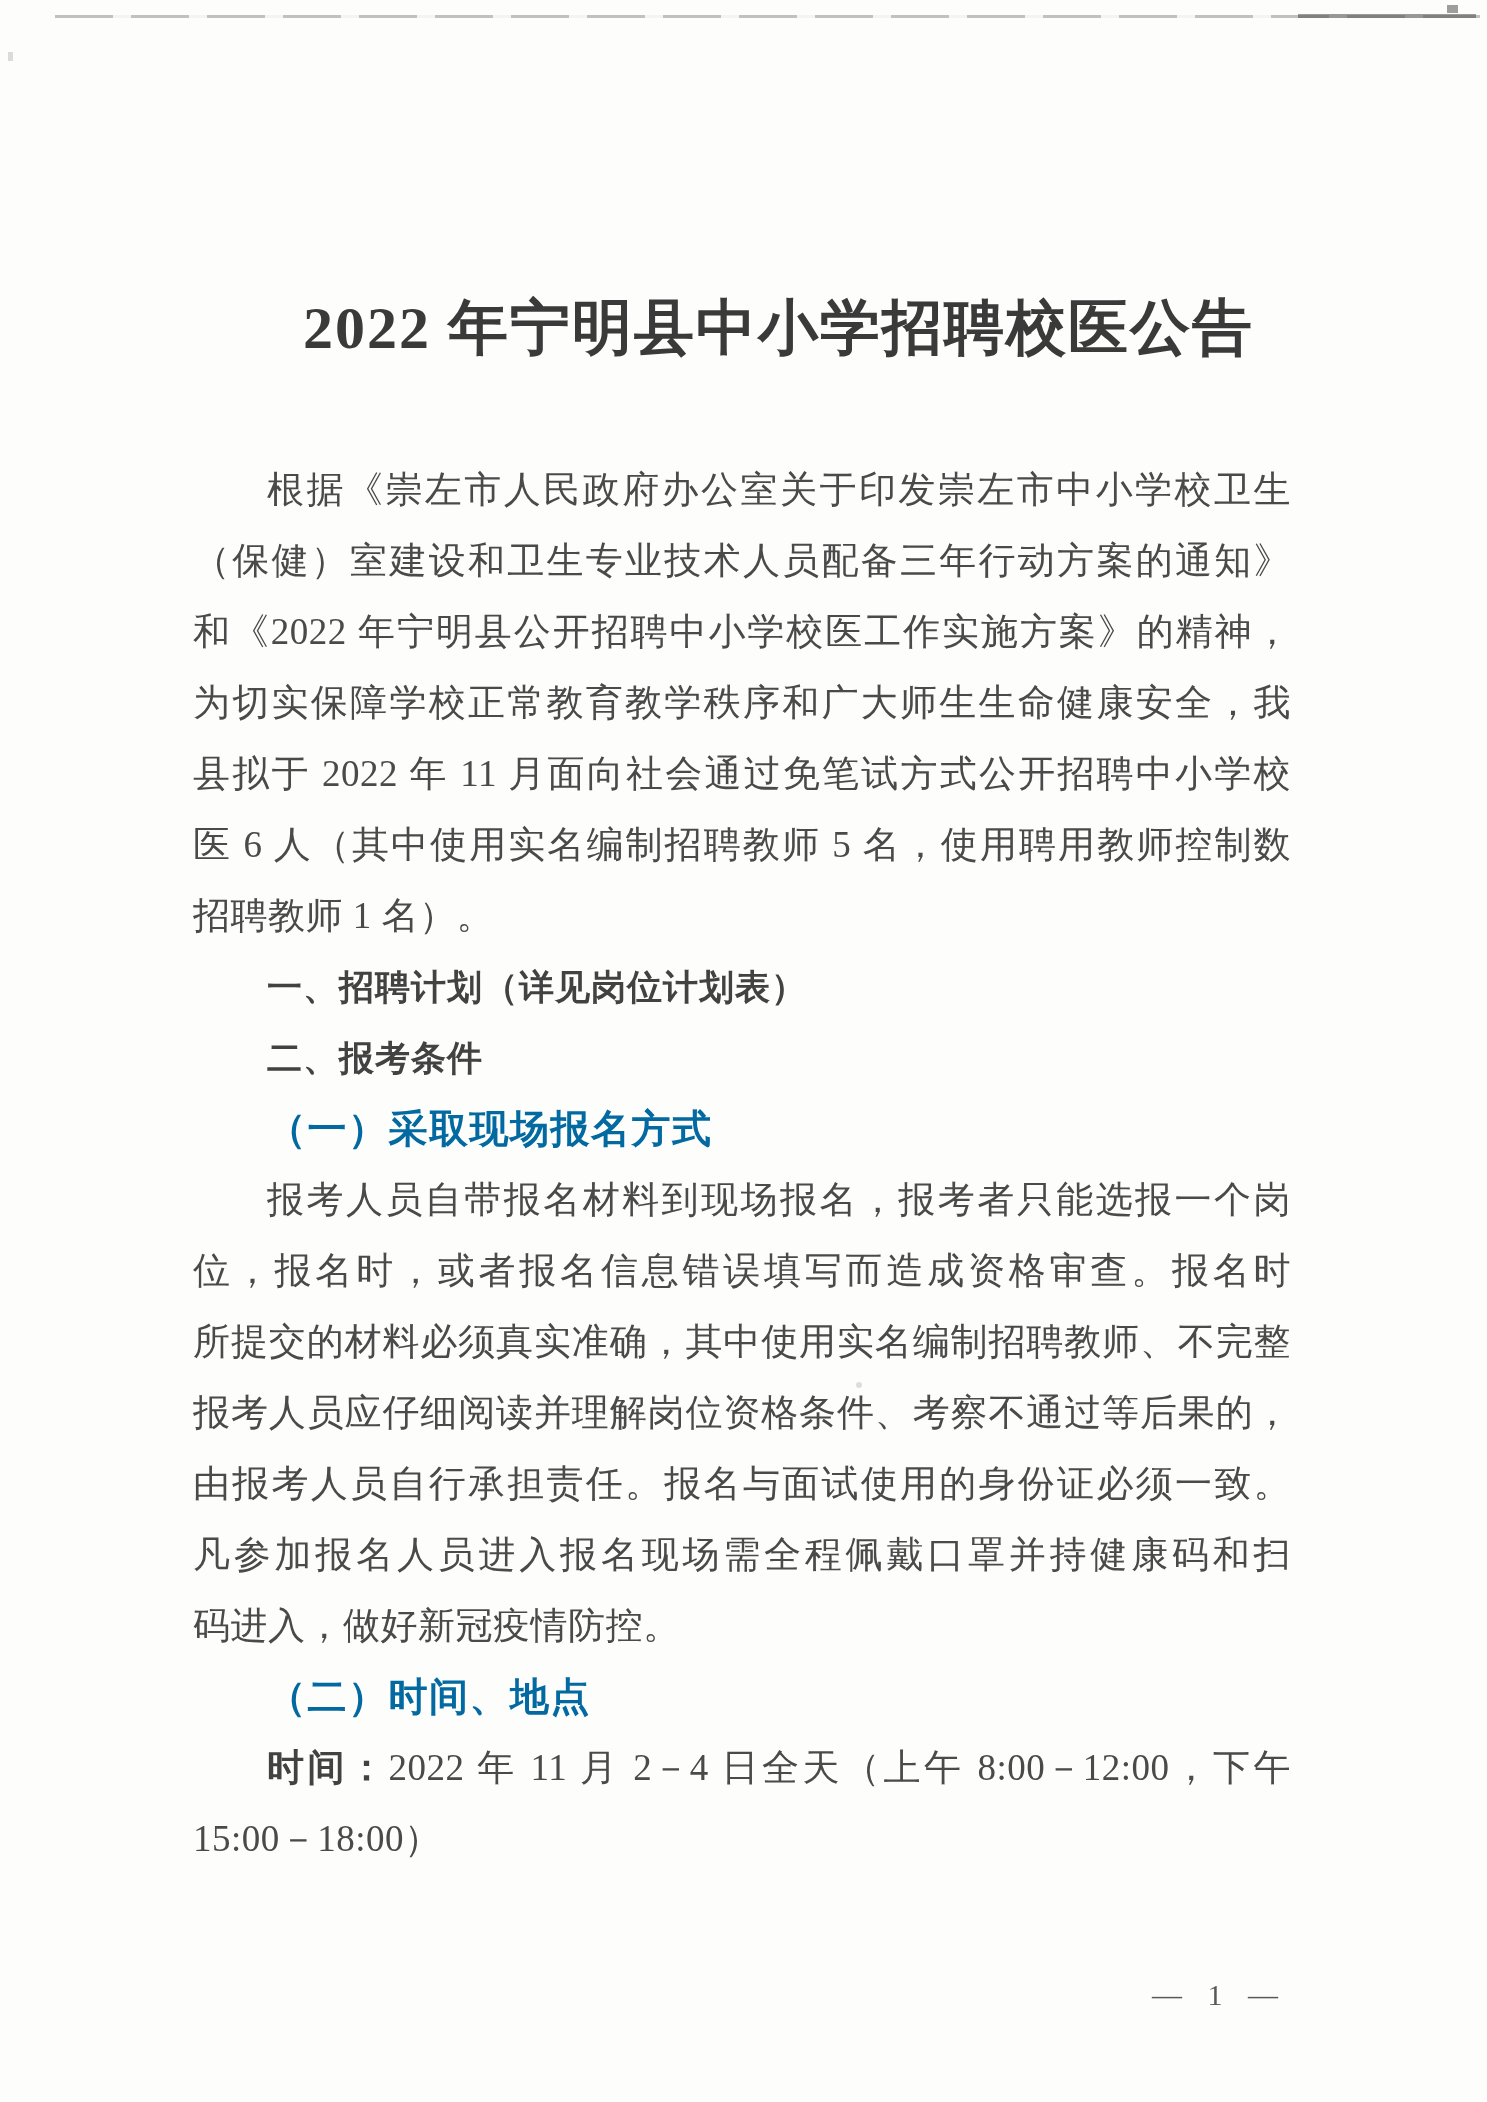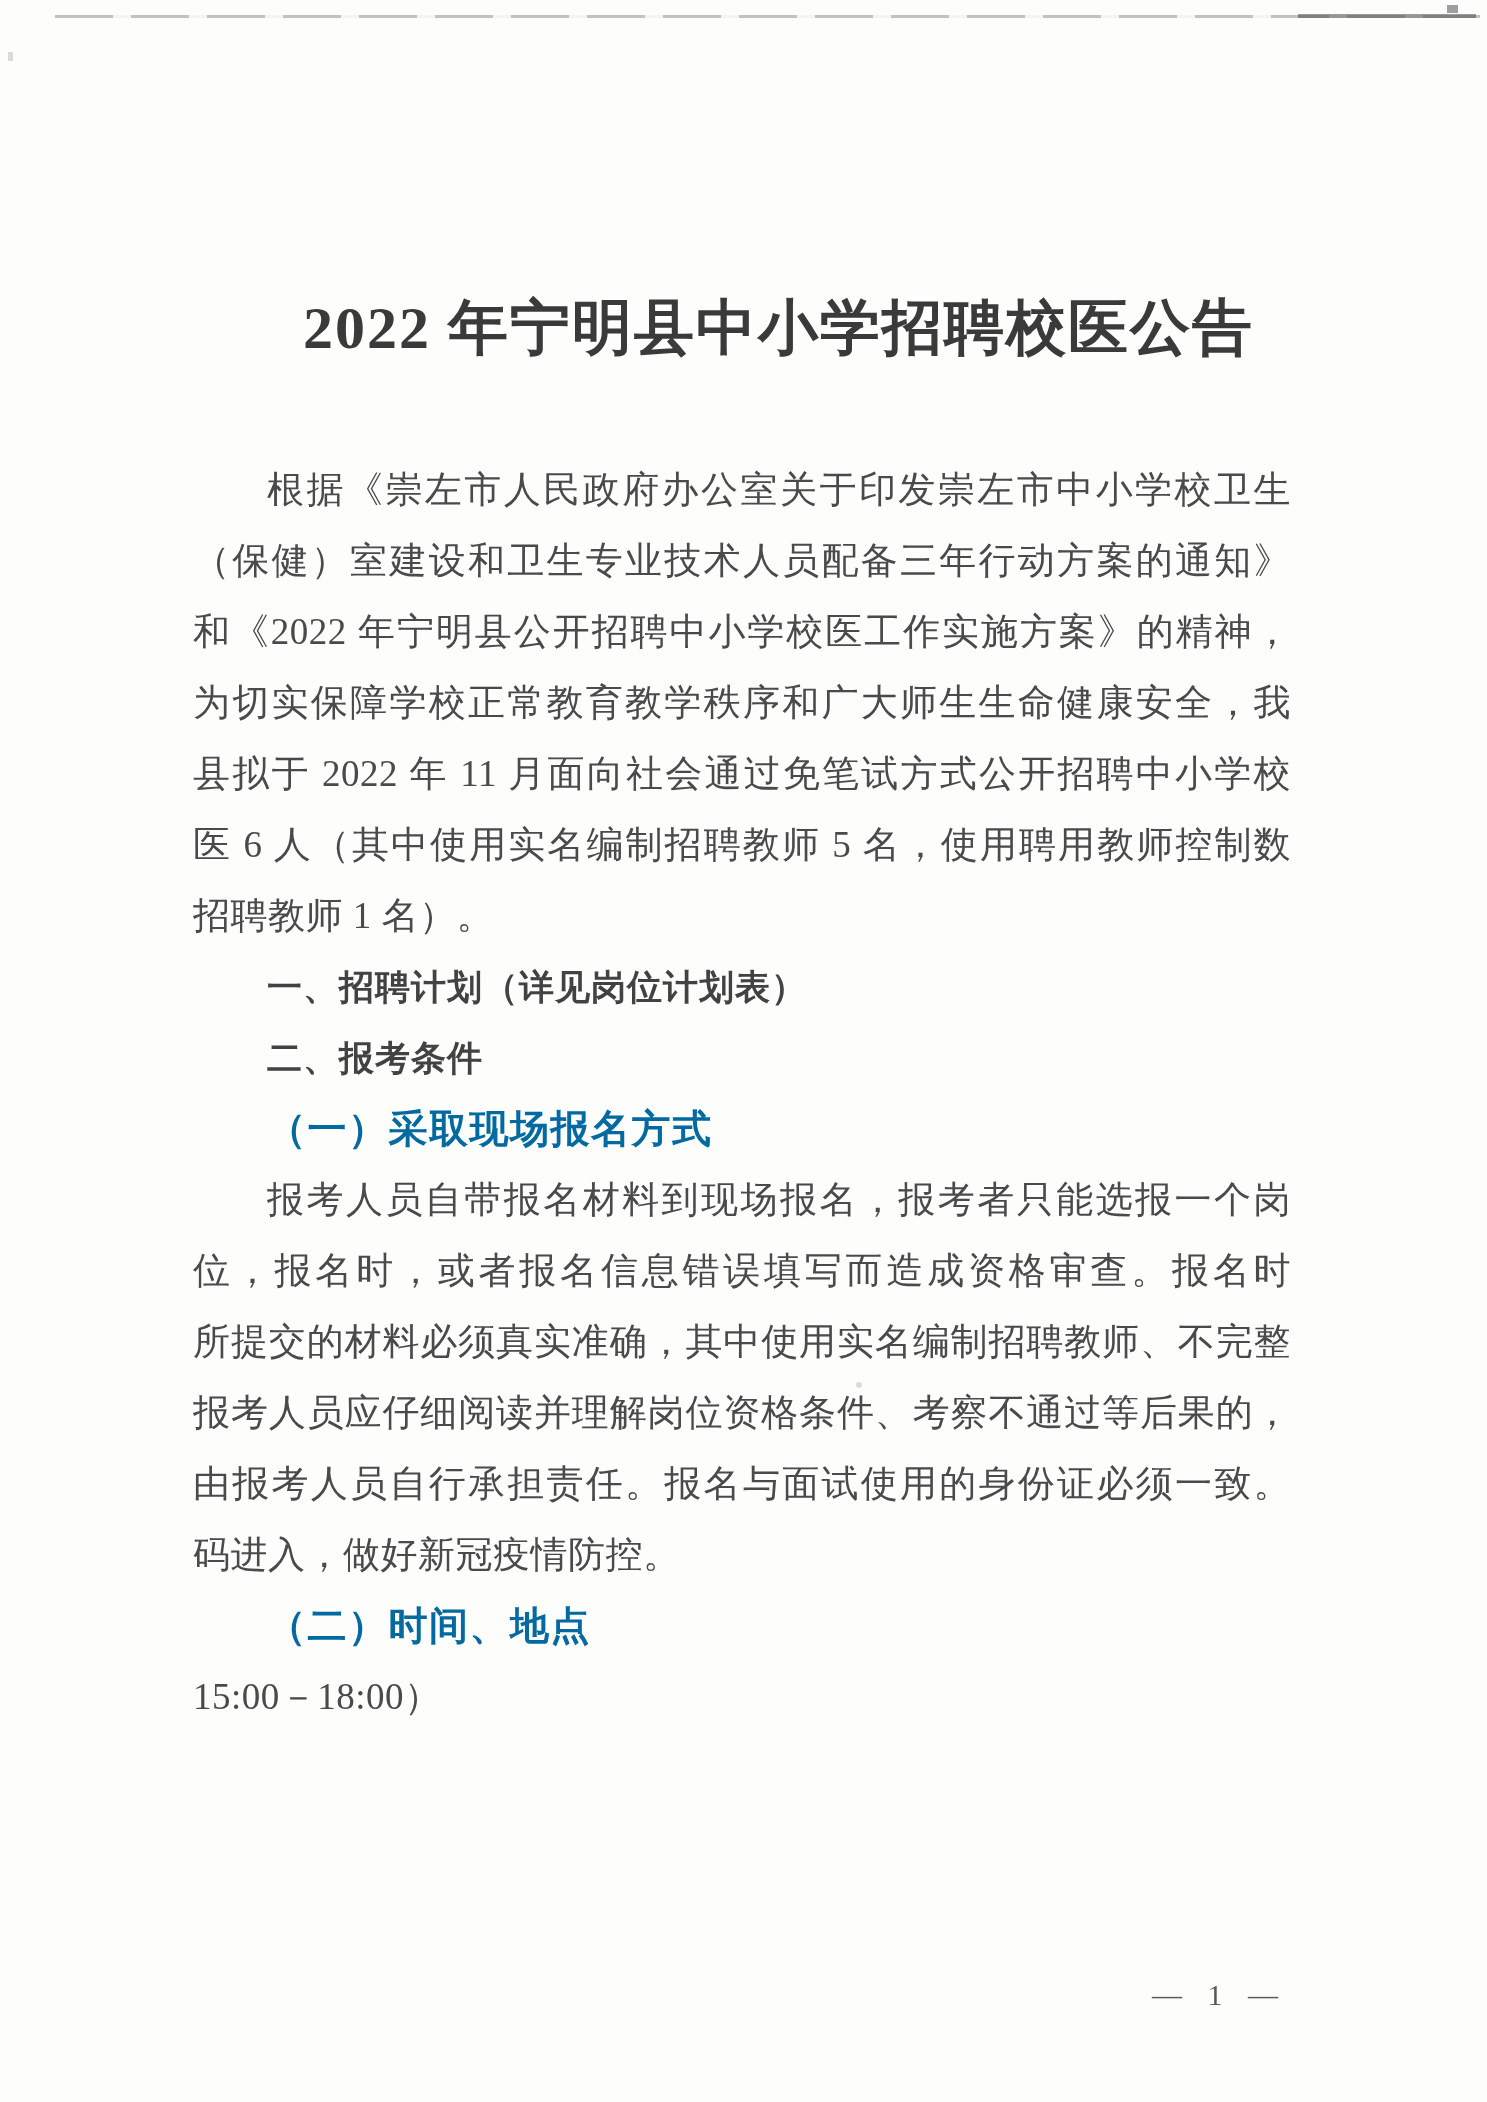--- a/index.html
+++ b/index.html
@@ -115,21 +115,25 @@
 
   <div class="line hei indent">一、招聘计划（详见岗位计划表）</div>
   <div class="line hei indent">二、报考条件</div>
   <div class="line kai indent">（一）采取现场报名方式</div>
 
   <div class="line justify indent">报考人员自带报名材料到现场报名，报考者只能选报一个岗</div>
   <div class="line justify">位，报名时，或者报名信息错误填写而造成资格审查。报名时</div>
   <div class="line justify">所提交的材料必须真实准确，其中使用实名编制招聘教师、不完整</div>
   <div class="line justify">报考人员应仔细阅读并理解岗位资格条件、考察不通过等后果的，</div>
   <div class="line justify">由报考人员自行承担责任。报名与面试使用的身份证必须一致。</div>
+  <div class="line justify">凡参加报名人员进入报名现场需全程佩戴口罩并持健康码和扫</div>
   <div class="line">码进入，做好新冠疫情防控。</div>
 
   <div class="line kai indent">（二）时间、地点</div>
 
+  <div class="line justify indent">
+    <span class="bold-label">时间：</span><span>2022 年 11 月 2－4 日全天（上午 8:00－12:00，下午</span>
+  </div>
   <div class="line">15:00－18:00）</div>
 
 </div>
 
 <div class="page-number">— 1 —</div>
 
 </body></html>

